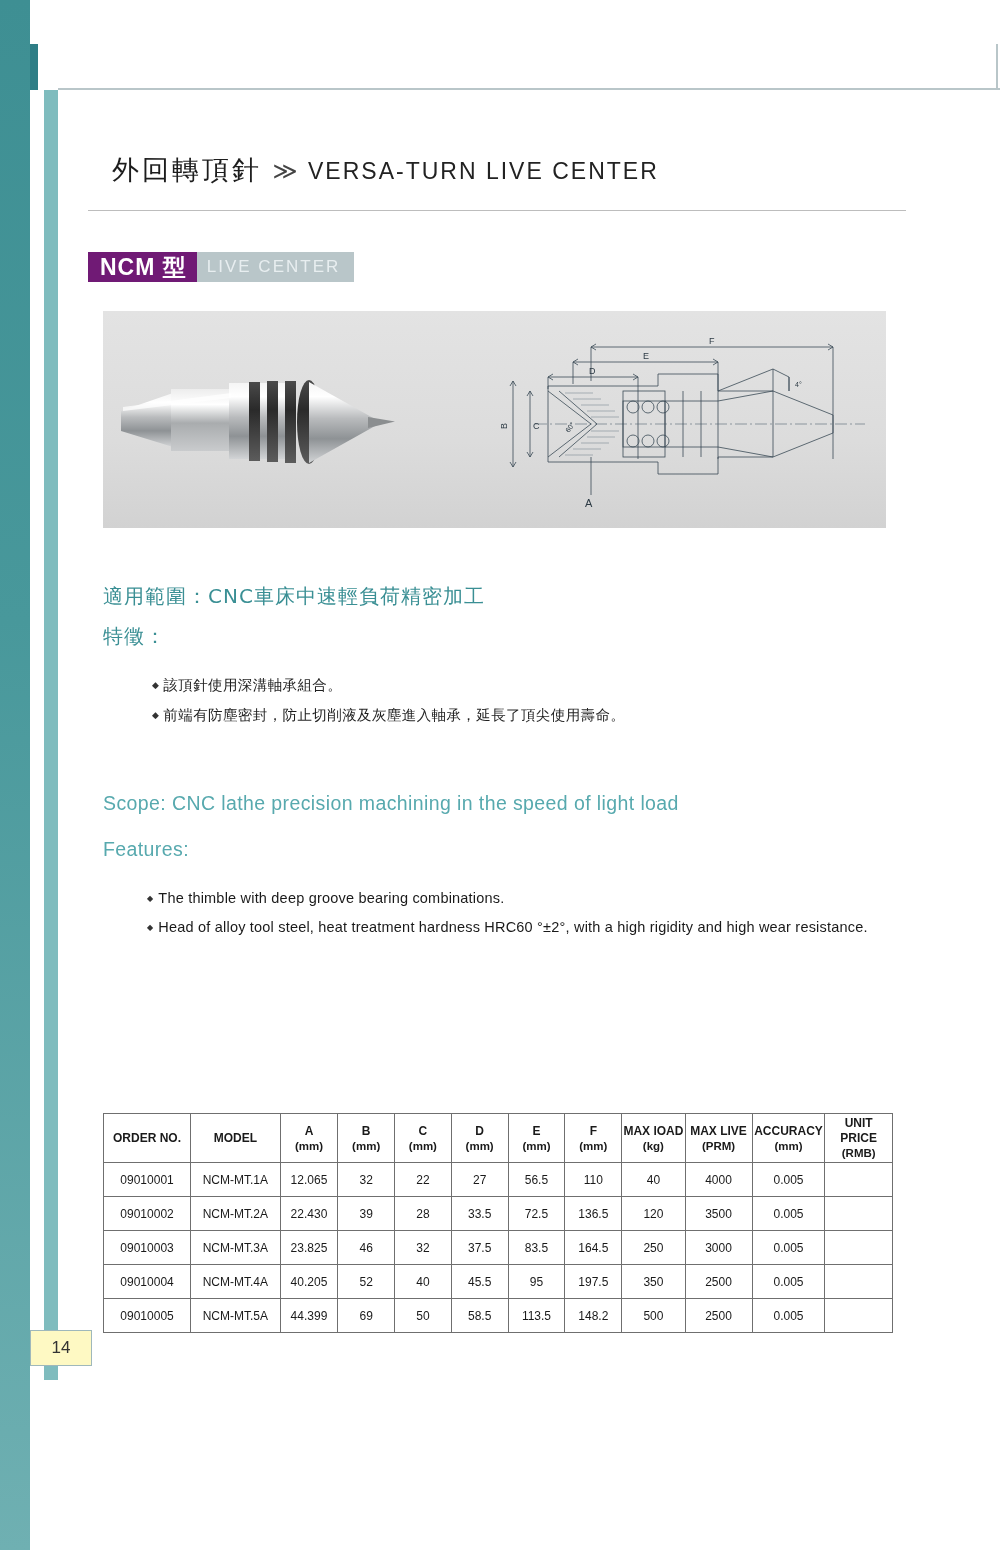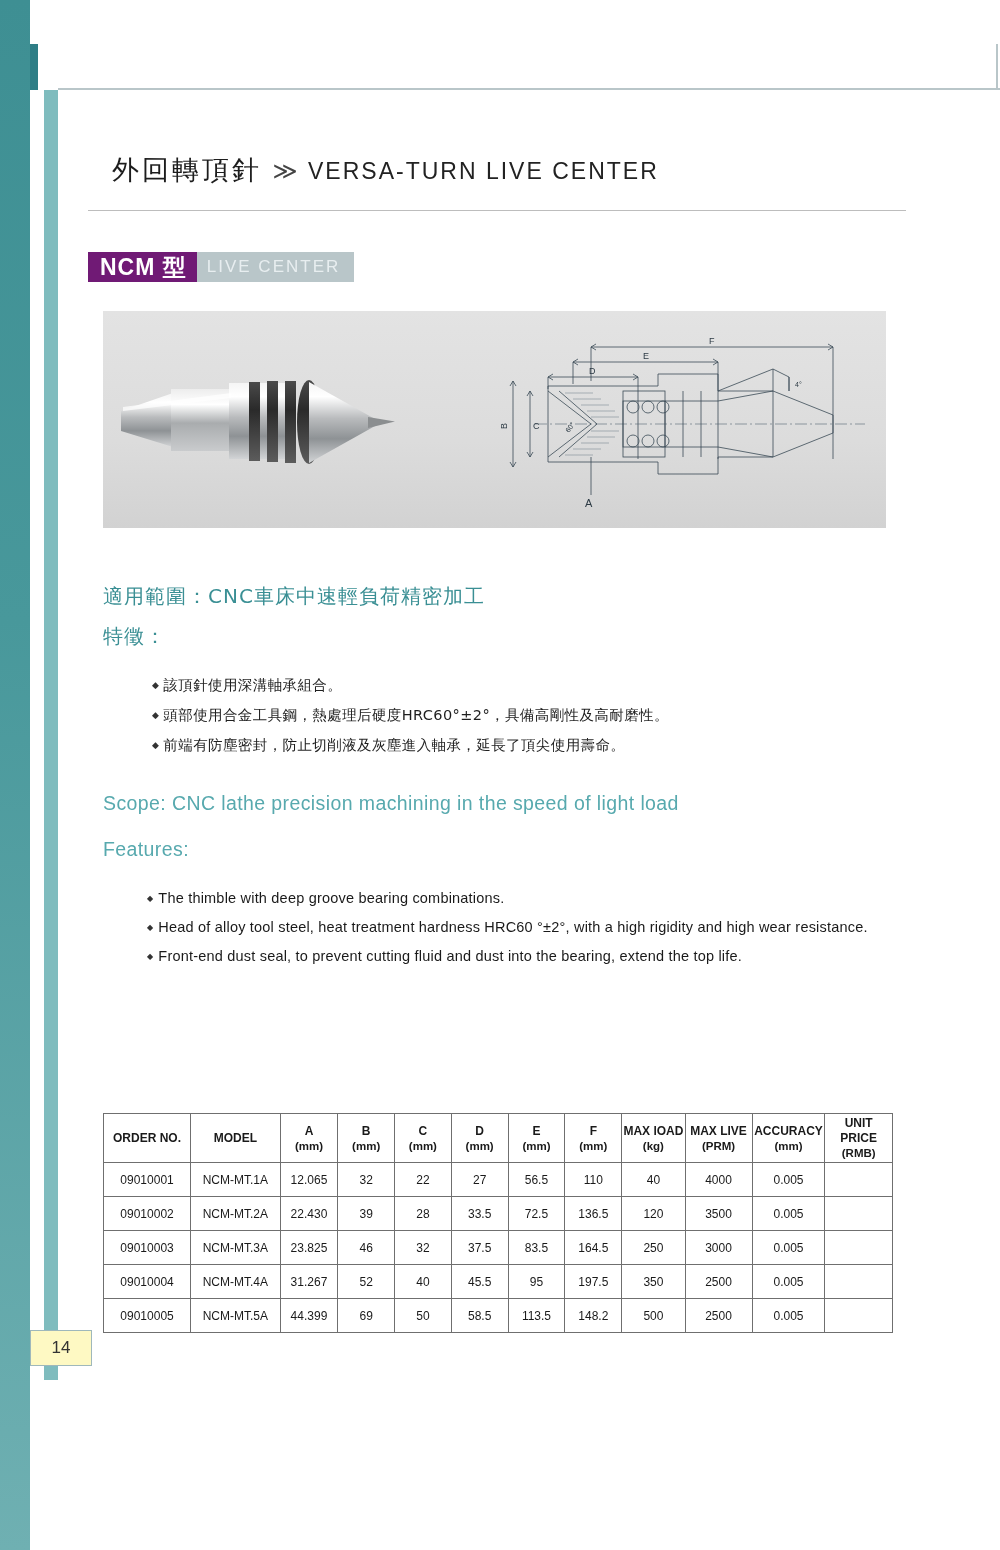--- a/index.html
+++ b/index.html
@@ -417,30 +417,28 @@
       <text x="96" y="104" font-size="7" transform="rotate(-55 96 104)">60°</text>
       <text x="322" y="58" font-size="7">4°</text>
     </g>
   </svg>
 </div>
 
 <div class="scope-cn">適用範圍：CNC車床中速輕負荷精密加工</div>
 <div class="features-cn-title">特徵：</div>
 <ul class="cn-list">
   <li>該頂針使用深溝軸承組合。</li>
-  <li>頭部使用合金工具鋼，熱處理后硬度HRC60°±2°，具備高剛性及高耐磨性。</li>
   <li>前端有防塵密封，防止切削液及灰塵進入軸承，延長了頂尖使用壽命。</li>
 </ul>
 
 <div class="scope-en">Scope: CNC lathe precision machining in the speed of light load</div>
 <div class="features-en-title">Features:</div>
 <ul class="en-list">
   <li>The thimble with deep groove bearing combinations.</li>
   <li>Head of alloy tool steel, heat treatment hardness HRC60 °±2°, with a high rigidity and high wear resistance.</li>
-  <li>Front-end dust seal, to prevent cutting fluid and dust into the bearing, extend the top life.</li>
 </ul>
 
 <table class="spec-table">
   <thead>
     <tr>
       <th class="col-order">
         <span>ORDER NO.</span>
       </th>
       <th class="col-model">
         <span>MODEL</span>
@@ -526,21 +524,21 @@
       <td>83.5</td>
       <td>164.5</td>
       <td>250</td>
       <td>3000</td>
       <td>0.005</td>
       <td></td>
     </tr>
     <tr>
       <td>09010004</td>
       <td>NCM-MT.4A</td>
-      <td>31.267</td>
+      <td>40.205</td>
       <td>52</td>
       <td>40</td>
       <td>45.5</td>
       <td>95</td>
       <td>197.5</td>
       <td>350</td>
       <td>2500</td>
       <td>0.005</td>
       <td></td>
     </tr>

